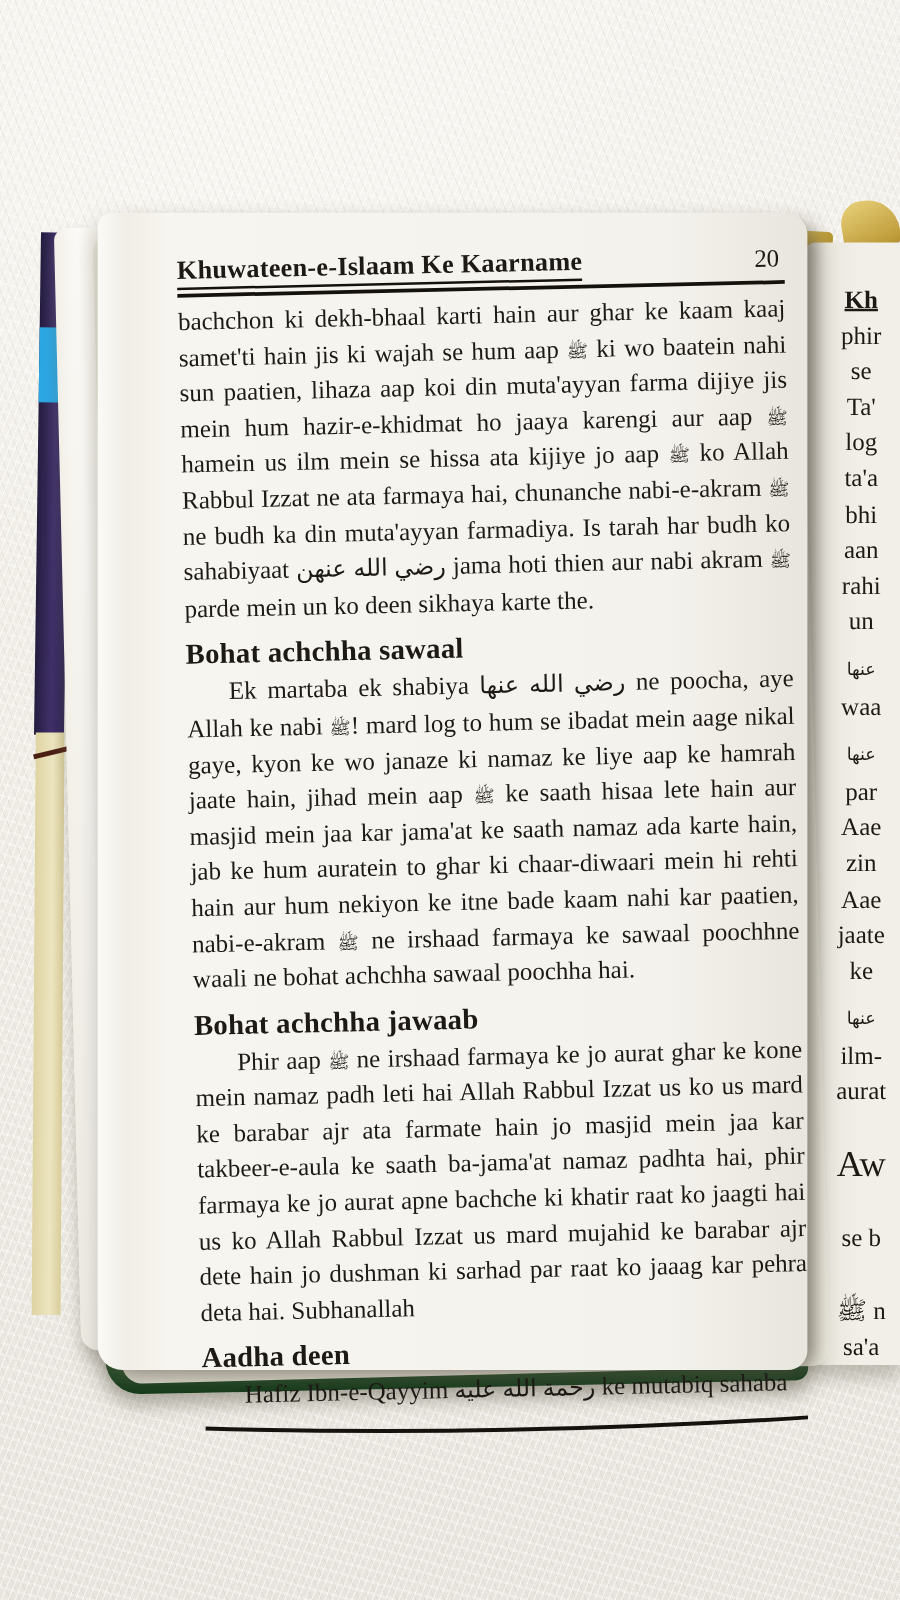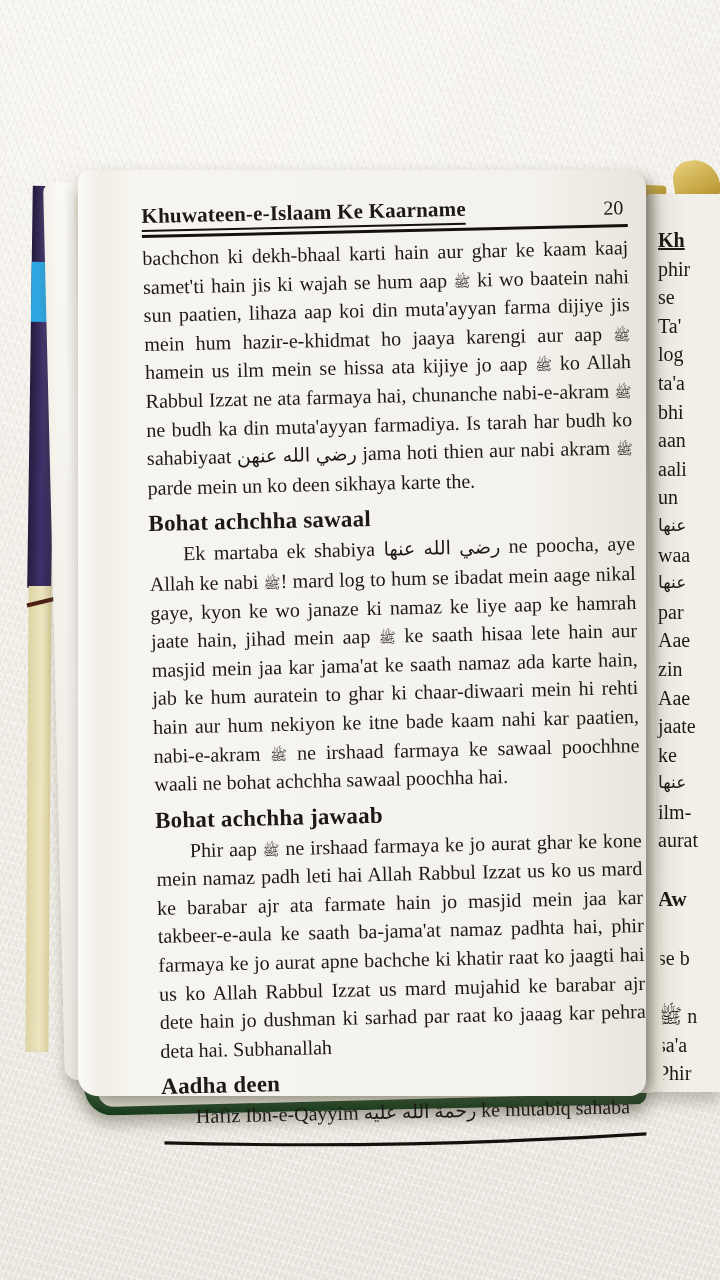--- a/index.html
+++ b/index.html
@@ -38,24 +38,24 @@
     background:linear-gradient(90deg,#f2efe7,#fdfcf9 40%,#eceade);
     transform:rotate(-1.4deg);border-radius:10px 0 0 14px;
     box-shadow:0 8px 12px rgba(110,105,92,.35);}
   .under-sheet{position:absolute;left:86px;top:184px;width:566px;height:916px;
     background:#eceade;transform:rotate(-1.5deg);border-radius:10px 14px 14px 16px;}
   .page-right{position:absolute;left:644px;top:194px;width:76px;height:898px;
     background:linear-gradient(90deg,#cfccc3 0,#e8e5dd 22%,#f2efe8 55%);
     border-radius:8px 0 0 8px;overflow:hidden;
     box-shadow:0 10px 14px rgba(120,115,100,.4);}
   .page-right-inner{padding:32px 0 0 14px;color:#1d1a15;font-size:20px;}
-  .frag{height:28.6px;line-height:28.6px;white-space:nowrap;}
+  .frag{height:28.6px;line-height:28.6px;white-space:nowrap;text-align:center;}
   .frag.f-header{font-weight:bold;text-decoration:underline;}
-  .frag.f-heading{font-weight:bold;font-size:21px;}
-  .frag.f-arabic{font-size:17px;}
+  .frag.f-heading{font-weight:normal;font-size:29px;}
+  .frag.f-arabic{font-size:14px;margin-top:11px;}
   .frag.f-gap{margin-top:30px;}
   .page-left{position:absolute;left:78px;top:170px;width:568px;height:926px;
     background:
       linear-gradient(90deg,#fbfaf6 0%,#f1eee7 4%,#f7f5ef 10%,#f4f2ec 80%,#e9e6df 98%),
       #f4f2ec;
     border-radius:12px 18px 16px 20px;
     box-shadow:12px 4px 16px -8px rgba(60,52,40,.55), 0 12px 20px rgba(110,104,90,.45);}
   .page-left-inner{position:absolute;left:74px;top:34px;width:486px;color:#1d1a15;
     transform:rotate(-1.3deg);transform-origin:0 50%;}
   .page-header{display:flex;justify-content:space-between;align-items:flex-end;
@@ -91,21 +91,21 @@
   <div class="page-right">
     <div class="page-right-inner" id="right-fragments">
         <div class="frag f-header">Kh</div>
         <div class="frag">phir</div>
         <div class="frag">se</div>
         <div class="frag">Ta'</div>
         <div class="frag">log</div>
         <div class="frag">ta'a</div>
         <div class="frag">bhi</div>
         <div class="frag">aan</div>
-        <div class="frag">aali</div>
+        <div class="frag">rahi</div>
         <div class="frag">un</div>
         <div class="frag f-arabic">عنها</div>
         <div class="frag">waa</div>
         <div class="frag f-arabic">عنها</div>
         <div class="frag">par</div>
         <div class="frag">Aae</div>
         <div class="frag">zin</div>
         <div class="frag">Aae</div>
         <div class="frag">jaate</div>
         <div class="frag">ke</div>

